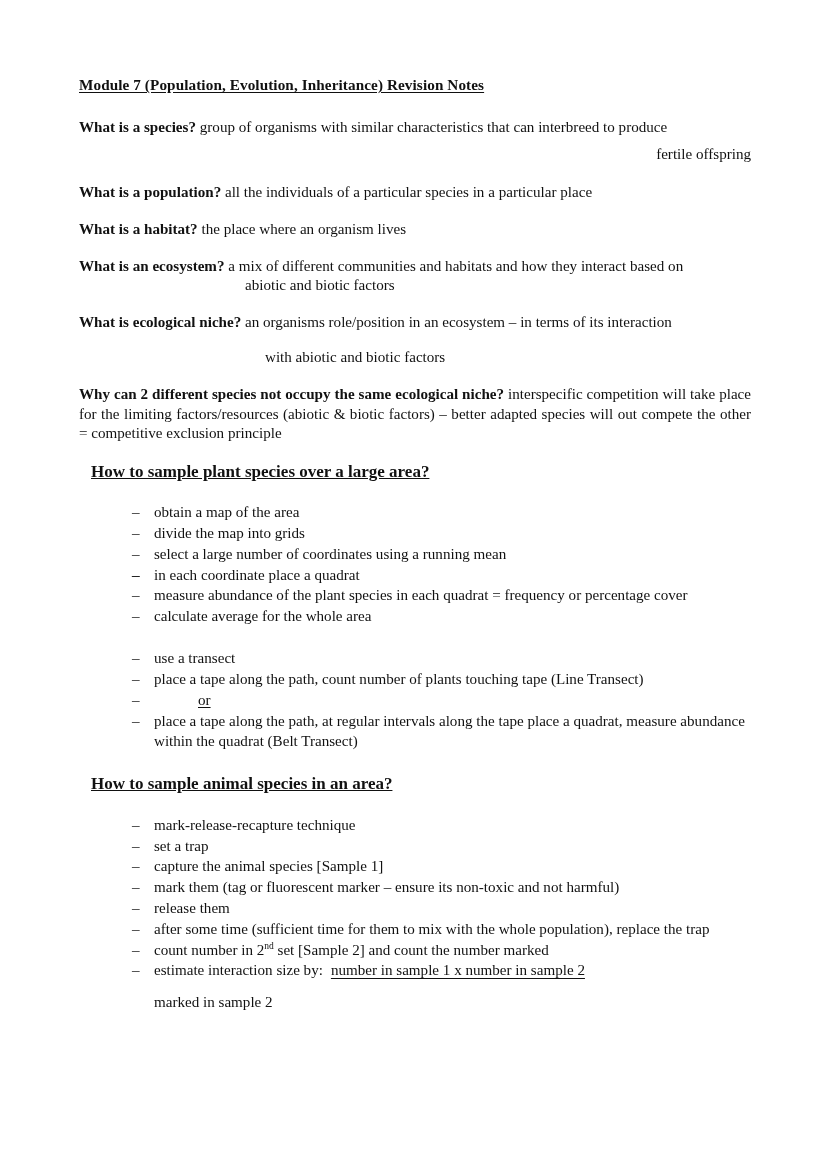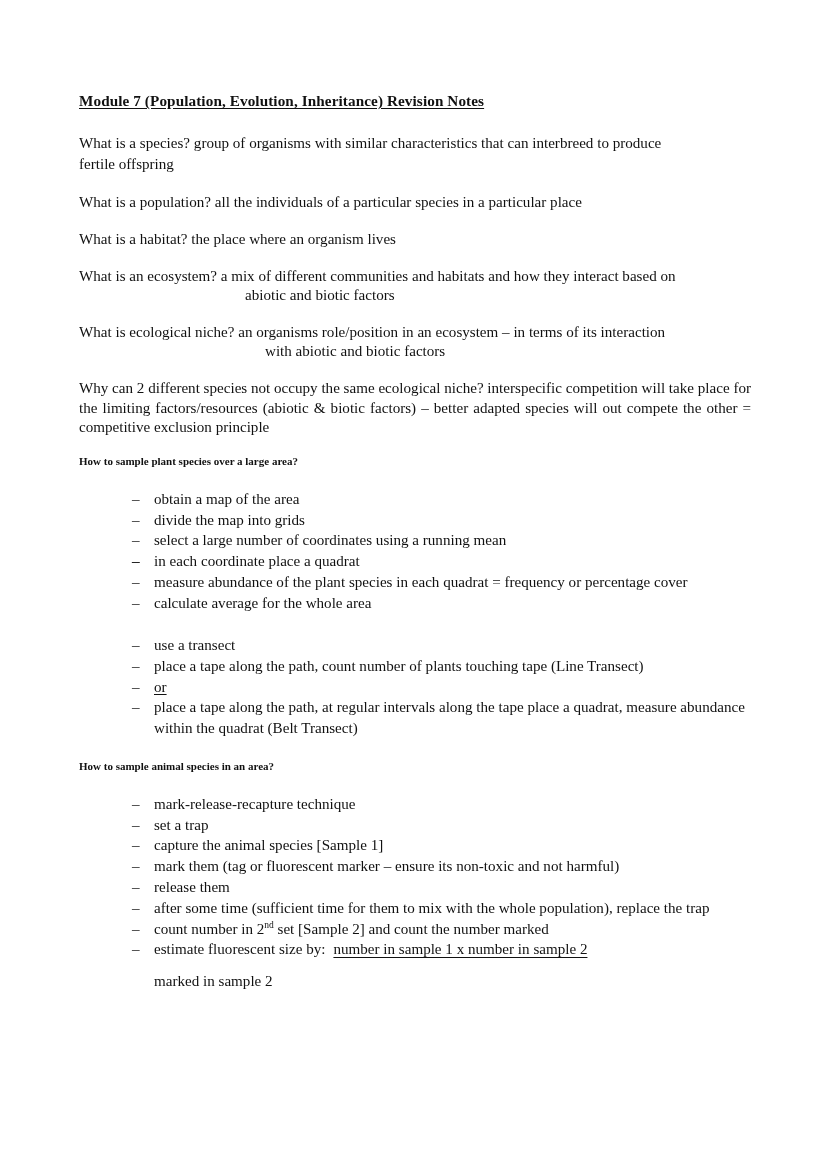--- a/index.html
+++ b/index.html
@@ -17,21 +17,21 @@
     width: 828px;
     height: 1171px;
     margin: 0 auto;
     background: #ffffff;
     overflow: hidden;
     box-sizing: border-box;
   }
   .body-col {
     position: absolute;
     left: 79px;
-    top: 92px;
+    top: 76px;
     width: 672px;
   }
 
   
   .doc-title {
     font-size: 15.2px;
     font-weight: bold;
     text-decoration: underline;
     text-underline-offset: 2px;
     letter-spacing: 0.1px;
@@ -39,53 +39,55 @@
     line-height: 1.2;
   }
 
   
   .qa {
     font-size: 15.1px;
     line-height: 1.27;
     margin: 0 0 18px 0;
   }
   .qa .q {
-    font-weight: normal;
+    font-weight: bold;
   }
   .qa .a {
     font-weight: normal;
   }
   
   .qa-right .cont {
     display: block;
-    margin-top: 2px;
+    text-align: right;
+    margin-top: 8px;
   }
   
   .qa-indent .cont {
     display: block;
     margin-top: 0;
     padding-left: 166px;
   }
   .qa-indent2 .cont {
     display: block;
-    margin-top: 0;
+    margin-top: 16px;
     padding-left: 186px;
   }
   
   .qa-justify {
     text-align: justify;
     text-justify: inter-word;
   }
 
   
   .section-head {
-    font-size: 11px;
+    font-size: 17px;
     font-weight: bold;
-    margin: 0 0 20px 0;
+    margin: 0 0 20px 12px;
     line-height: 1.25;
+    text-decoration: underline;
   }
   .section-block {
     margin-bottom: 20px;
   }
 
   
   ul.dash-list {
     list-style: none;
     margin: 0 0 0 0;
     padding: 0 0 0 53px;
@@ -98,20 +100,21 @@
     margin: 0 0 0.5px 0;
   }
   ul.dash-list > li > .dash {
     position: absolute;
     left: 0;
     top: 0;
   }
   .u {
     text-decoration: underline;
     text-underline-offset: 2px;
+    margin-left: 44px;
   }
   sup {
     font-size: 0.63em;
     vertical-align: super;
     line-height: 0;
   }
   .formula-num {
     text-decoration: underline;
     text-underline-offset: 3px;
     margin-left: 8px;
@@ -185,18 +188,18 @@
     <div class="section-block gap-before">
       <h2 class="section-head">How to sample animal species in an area?</h2>
       <ul class="dash-list">
         <li><span class="dash">–</span><span>mark-release-recapture technique</span></li>
         <li><span class="dash">–</span><span>set a trap</span></li>
         <li><span class="dash">–</span><span>capture the animal species [Sample 1]</span></li>
         <li><span class="dash">–</span><span>mark them (tag or fluorescent marker – ensure its non-toxic and not harmful)</span></li>
         <li><span class="dash">–</span><span>release them</span></li>
         <li><span class="dash">–</span><span>after some time (sufficient time for them to mix with the whole population), replace the trap</span></li>
         <li><span class="dash">–</span><span>count number in 2</span><sup>nd</sup><span> set [Sample 2] and count the number marked</span></li>
-        <li><span class="dash">–</span><span>estimate fluorescent size by:</span><span class="formula-num">number in sample 1 x number in sample 2</span><span class="formula-den">marked in sample 2</span></li>
+        <li><span class="dash">–</span><span>estimate interaction size by:</span><span class="formula-num">number in sample 1 x number in sample 2</span><span class="formula-den">marked in sample 2</span></li>
       </ul>
     </div>
 
   </div>
 </div>
 
 </body></html>

